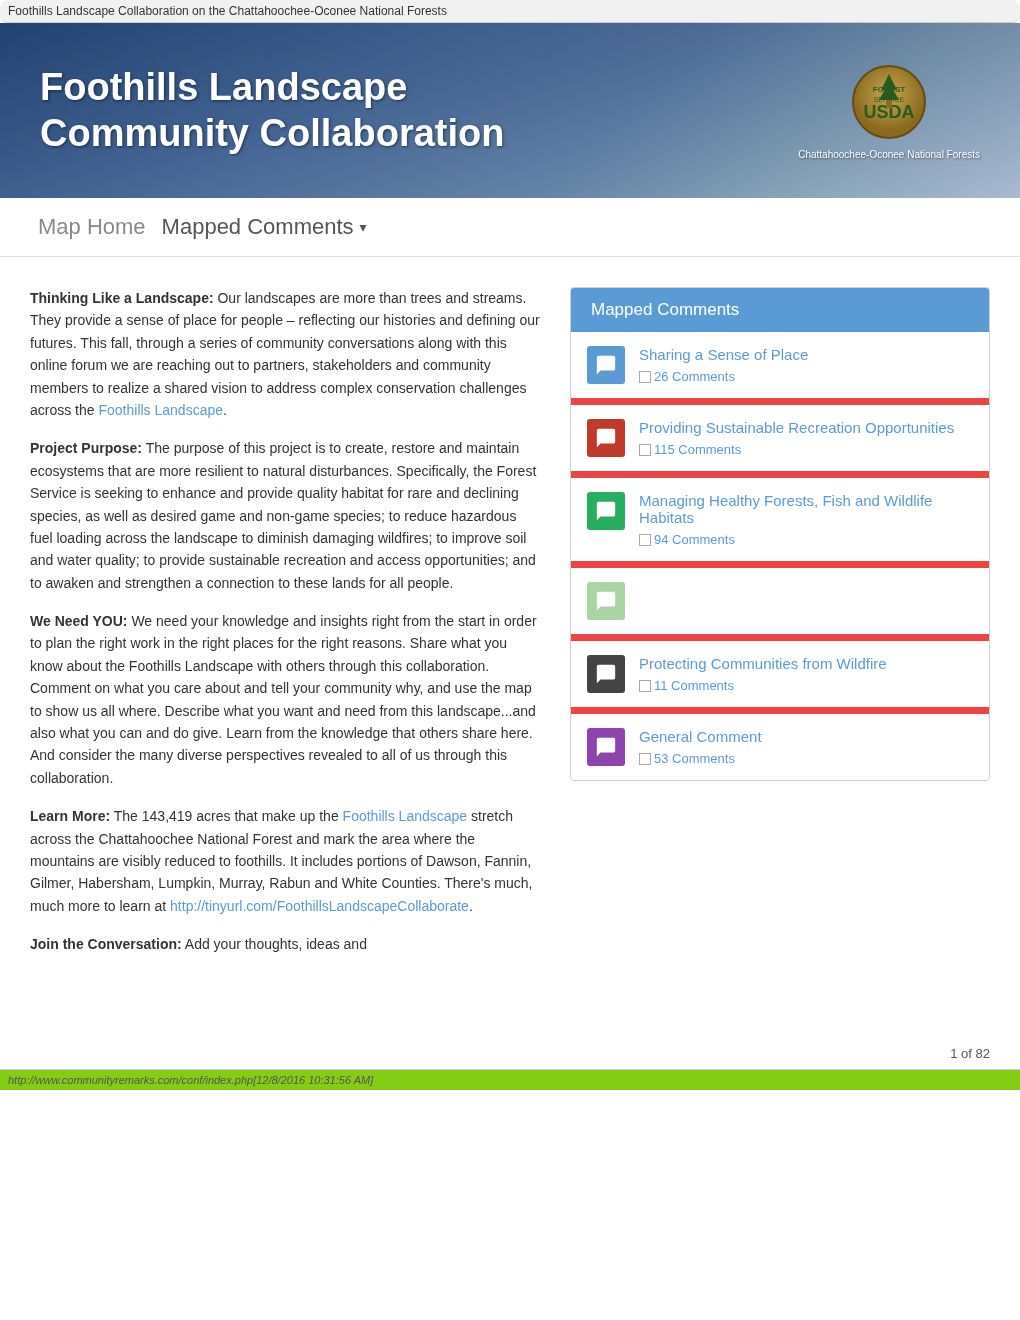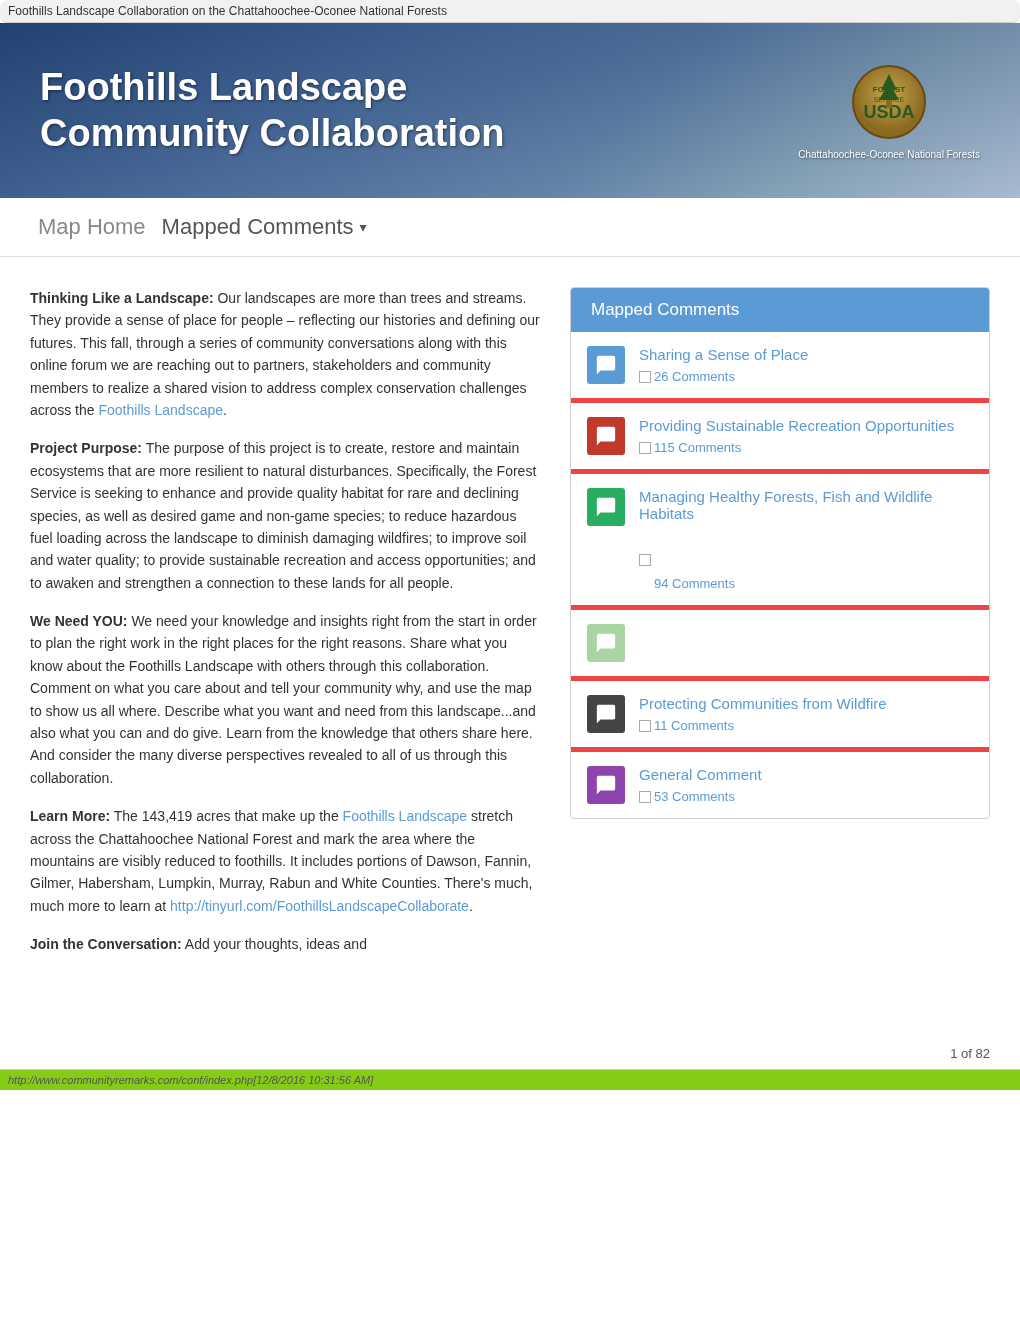--- a/index.html
+++ b/index.html
@@ -134,21 +134,21 @@
       color: #fff;
       padding: 12px 20px;
       font-size: 17px;
       font-weight: normal;
     }
     
     .comment-item {
       display: flex;
       align-items: flex-start;
       padding: 14px 16px;
-      border-bottom: 5px solid #ef4444;
+      border-bottom: 7px solid #ef4444;
       gap: 14px;
     }
     .comment-item:last-child { border-bottom: none; }
     .comment-icon {
       width: 38px;
       height: 38px;
       flex-shrink: 0;
       display: flex;
       align-items: center;
       justify-content: center;
@@ -300,21 +300,21 @@
             <div class="comment-item">
       <div class="comment-icon" style="background:#27ae60;">
         <svg viewBox="0 0 24 24">
           <path d="M20 2H4c-1.1 0-2 .9-2 2v18l4-4h14c1.1 0 2-.9 2-2V4c0-1.1-.9-2-2-2z"></path>
         </svg>
       </div>
       <div class="comment-details">
         <a href="#" class="comment-title">Managing Healthy Forests, Fish and Wildlife Habitats</a>
         <div class="comment-count">
           <span class="count-checkbox"></span>
-          <span style="color:#5b9bd5;margin-top:48px;">94 Comments</span>
+          <span style="color:#5b9bd5;">94 Comments</span>
         </div>
       </div>
     </div>
             <div class="comment-item">
       <div class="comment-icon" style="background:#a8d5a2;">
         <svg viewBox="0 0 24 24">
           <path d="M20 2H4c-1.1 0-2 .9-2 2v18l4-4h14c1.1 0 2-.9 2-2V4c0-1.1-.9-2-2-2z"></path>
         </svg>
       </div>
     </div>

